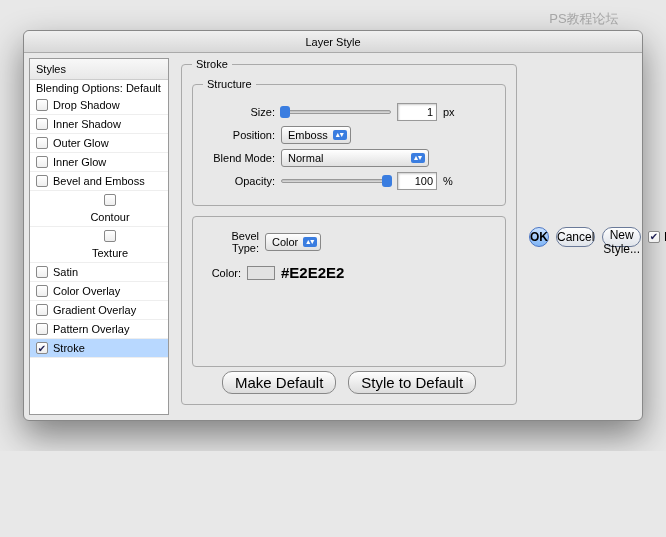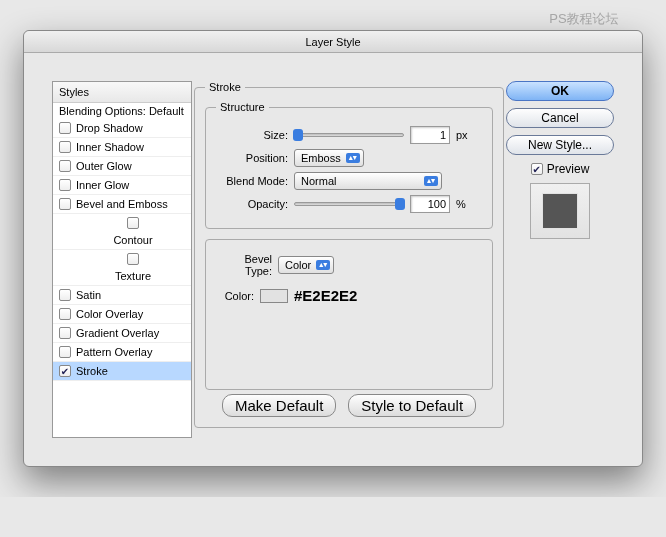--- a/index.html
+++ b/index.html
@@ -10,21 +10,21 @@
   width: 620px; background: #e8e8e8; border: 1px solid #888;
   border-radius: 6px; box-shadow: 0 15px 35px rgba(0,0,0,0.45);
   position: relative; z-index: 1; margin: 10px auto;
 }
 .titlebar {
   height: 22px; text-align: center; line-height: 22px; font-size: 11px;
   border-bottom: 1px solid #aaa;
   background: linear-gradient(#f0f0f0, #d8d8d8);
   border-radius: 6px 6px 0 0;
 }
-.dbody { display: flex; padding: 28px; gap: 2px; border-radius: 10px; }
+.dbody { display: flex; padding: 5px; gap: 12px; border-radius: 10px; }
 .sidebar { width: 140px; border: 1px solid #999; background: #fff; }
 .sidehead {
   padding: 4px 6px; font-size: 11px; border-bottom: 1px solid #ccc;
   background: linear-gradient(#f8f8f8, #e8e8e8);
 }
 .siderow {
   padding: 3px 6px; border-bottom: 1px solid #eee; display: flex;
   align-items: center; gap: 5px; font-size: 11px; cursor: pointer;
 }
 .siderow.sub { border: none; padding: 2px 6px; }
@@ -53,21 +53,21 @@
   border-radius: 3px; height: 18px; display: inline-flex; align-items: center;
   padding: 0 3px 0 6px; font-size: 11px; gap: 5px; cursor: pointer;
 }
 .macsel .end { background: #3a7de0; color: #fff; border-radius: 2px; padding: 0 3px; font-size: 8px; line-height: 10px; }
 .swatch { width: 28px; height: 14px; border: 1px solid #888; background: #e2e2e2; display: inline-block; }
 .btn {
   background: linear-gradient(#fefefe,#dcdcdc); border: 1px solid #888;
   border-radius: 10px; padding: 2px 12px; font-size: 15px; cursor: pointer;
 }
 .btnrow { display: flex; justify-content: center; gap: 12px; margin-top: 4px; }
-.rightcol { width: 108px; display: flex; flex-direction: column; align-items: center; gap: 7px; }
+.rightcol { width: 108px; display: flex; align-items: center; gap: 7px; }
 .macbtn {
   width: 100%; height: 20px; border: 1px solid #6a7a99; border-radius: 10px;
   background: linear-gradient(#fefefe,#e0e4ea); font-size: 12px; cursor: pointer;
 }
 .macbtn.def { background: linear-gradient(#c9e2ff,#7fb4f5); border-color: #4a75c4; font-weight: bold; }
 .prevrow { display: flex; align-items: center; gap: 4px; font-size: 12px; }
 .preview { width: 60px; height: 56px; background: linear-gradient(#f0f0f0,#e2e2e2); border: 1px solid #aaa; display: flex; align-items: center; justify-content: center; }
 .preview .inner { width: 36px; height: 36px; background: #555; border: 1px solid #e2e2e2; }
 </style>
 </head>

